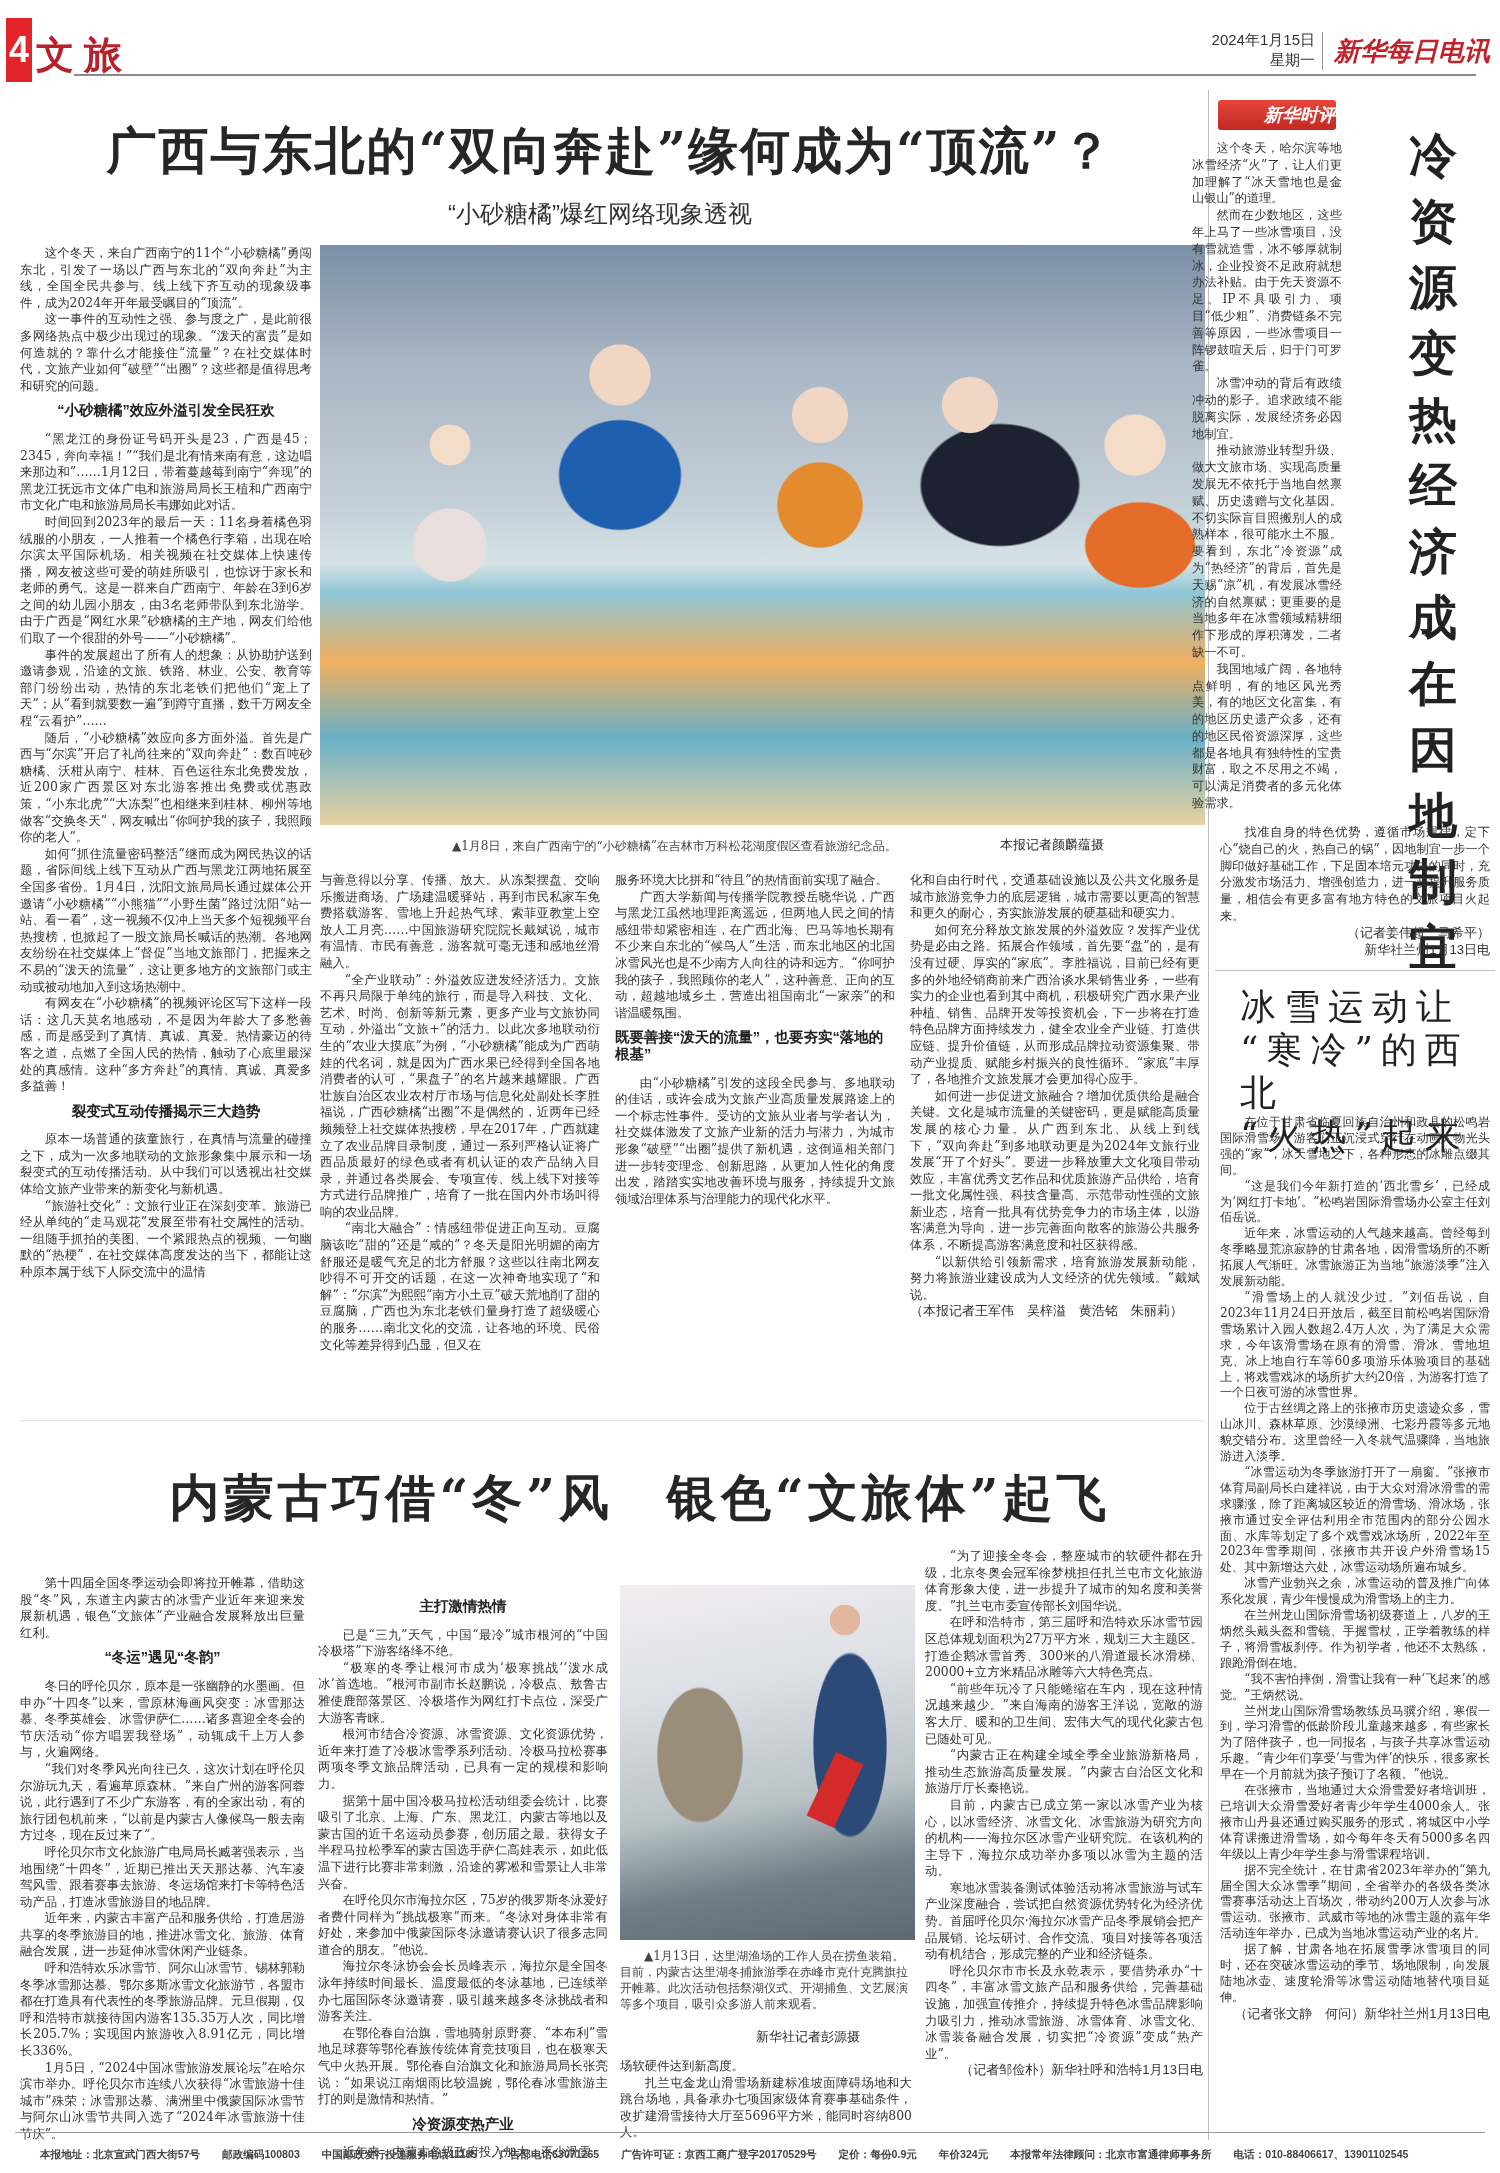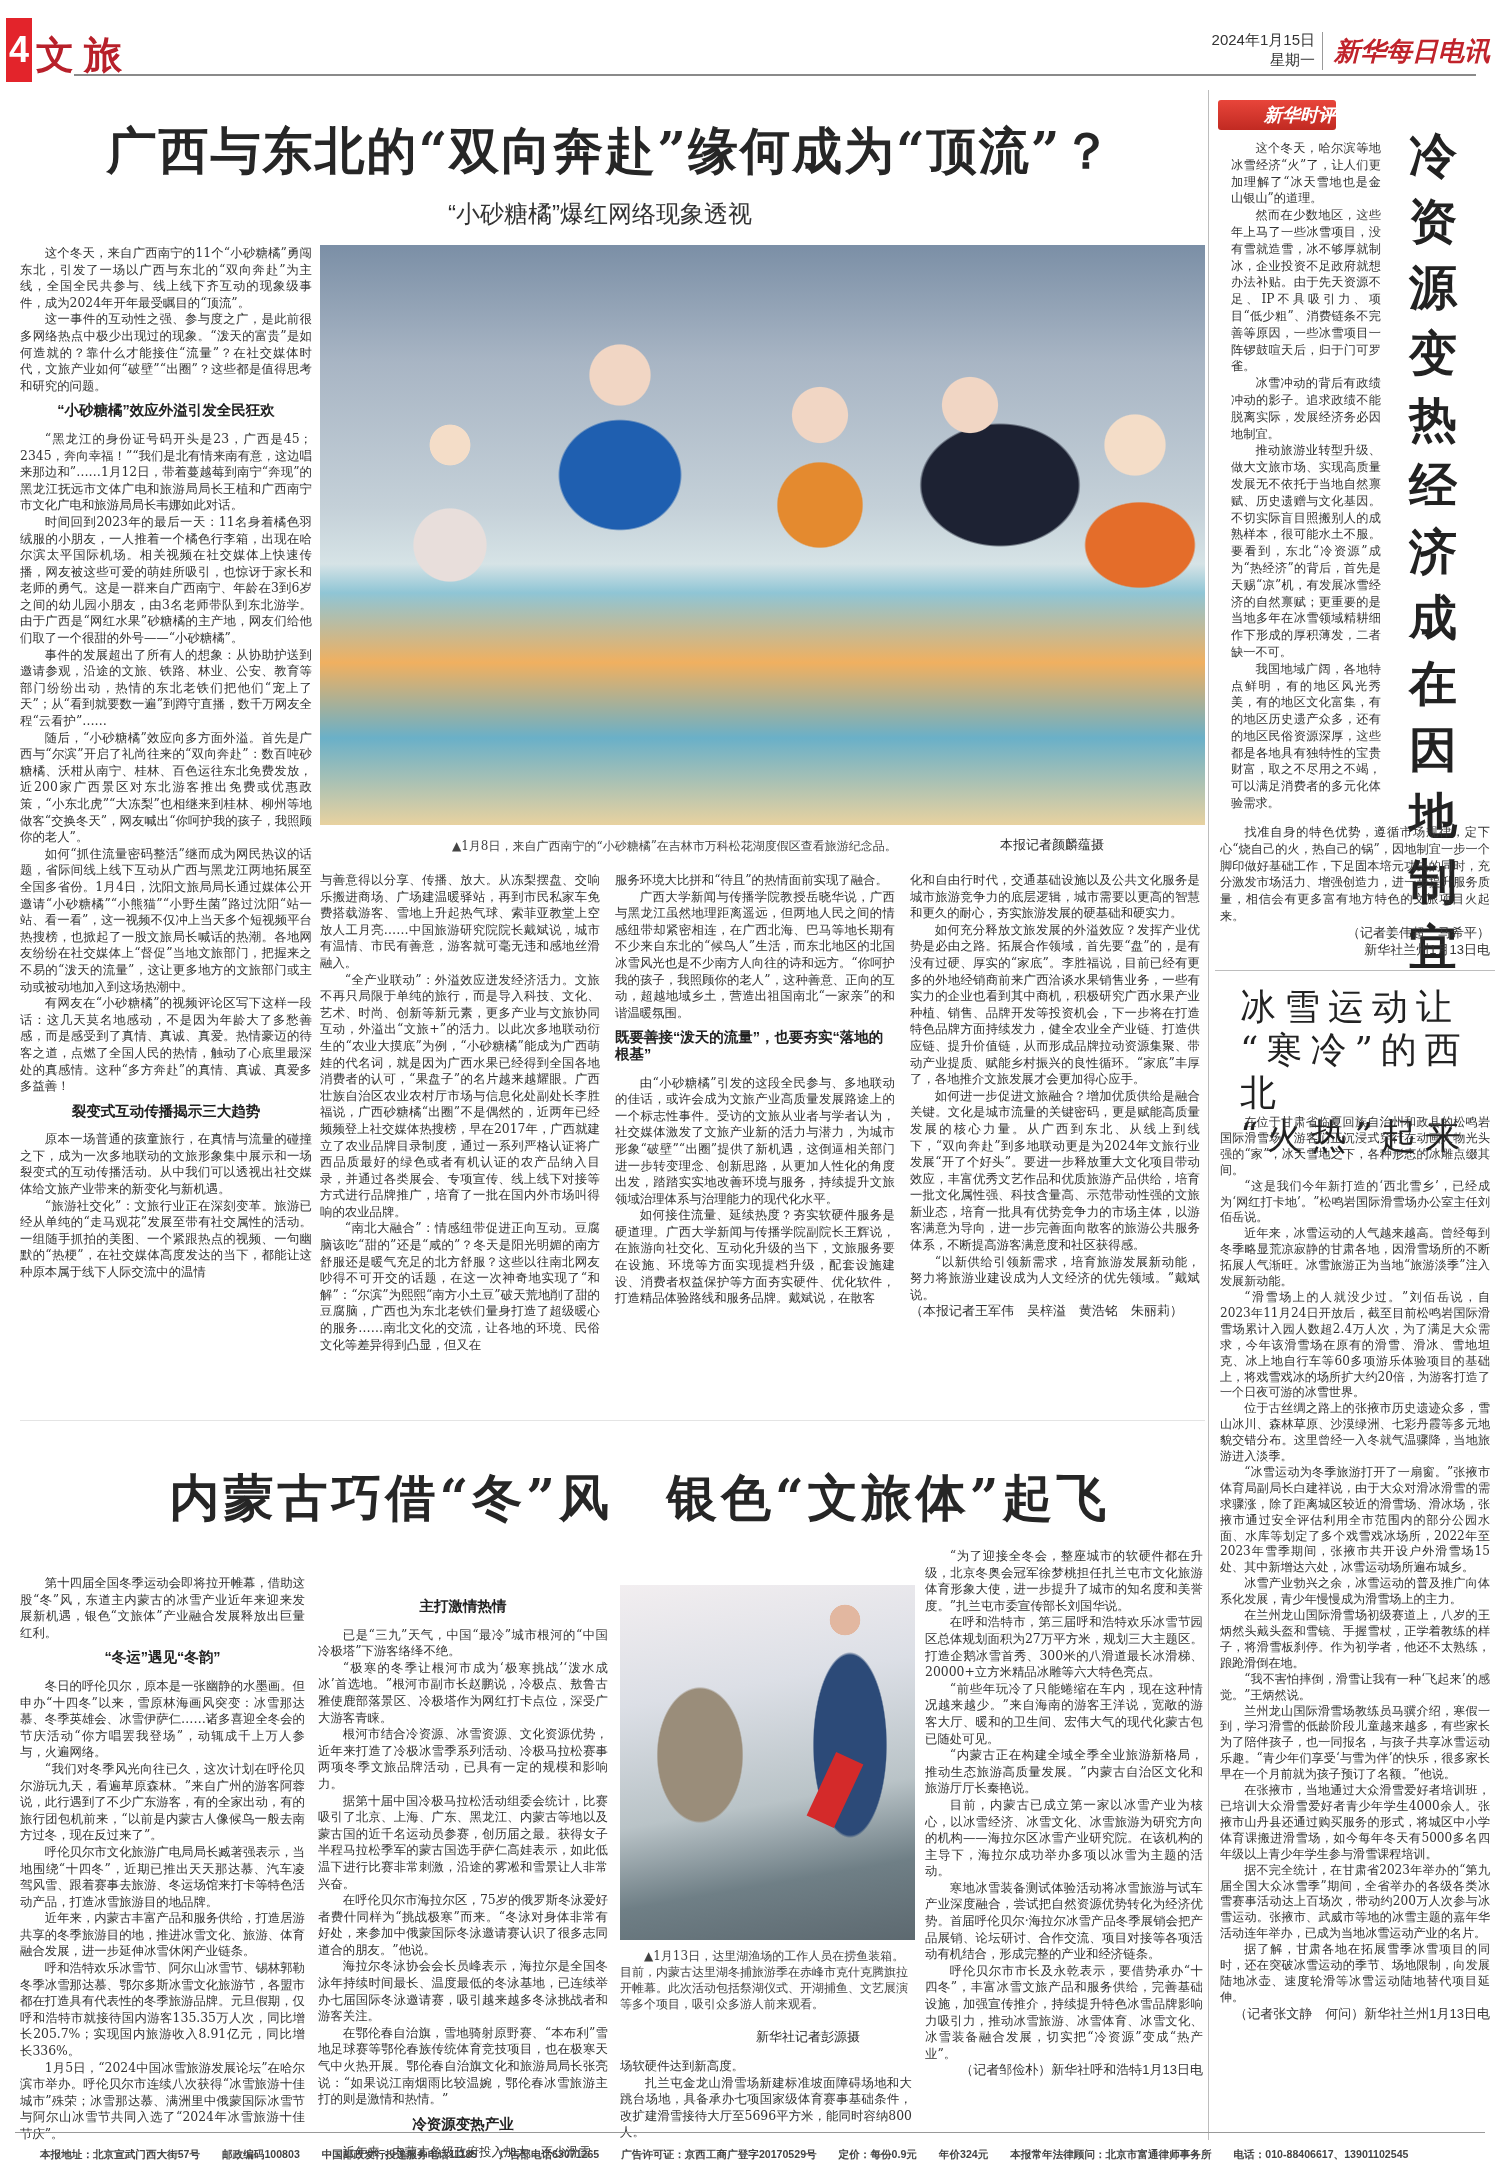--- a/index.html
+++ b/index.html
@@ -93,21 +93,20 @@
 <div class="abs col" style="left:320px;top:872px;width:280px;">
   <p style="text-indent:0">与善意得以分享、传播、放大。从冻梨摆盘、交响乐搬进商场、广场建温暖驿站，再到市民私家车免费搭载游客、雪地上升起热气球、索菲亚教堂上空放人工月亮……中国旅游研究院院长戴斌说，城市有温情、市民有善意，游客就可毫无违和感地丝滑融入。</p>
   <p>“全产业联动”：外溢效应迸发经济活力。文旅不再只局限于单纯的旅行，而是导入科技、文化、艺术、时尚、创新等新元素，更多产业与文旅协同互动，外溢出“文旅+”的活力。以此次多地联动衍生的“农业大摸底”为例，“小砂糖橘”能成为广西萌娃的代名词，就是因为广西水果已经得到全国各地消费者的认可，“果盘子”的名片越来越耀眼。广西壮族自治区农业农村厅市场与信息化处副处长李胜福说，广西砂糖橘“出圈”不是偶然的，近两年已经频频登上社交媒体热搜榜，早在2017年，广西就建立了农业品牌目录制度，通过一系列严格认证将广西品质最好的绿色或者有机认证的农产品纳入目录，并通过各类展会、专项宣传、线上线下对接等方式进行品牌推广，培育了一批在国内外市场叫得响的农业品牌。</p>
   <p>“南北大融合”：情感纽带促进正向互动。豆腐脑该吃“甜的”还是“咸的”？冬天是阳光明媚的南方舒服还是暖气充足的北方舒服？这些以往南北网友吵得不可开交的话题，在这一次神奇地实现了“和解”：“尔滨”为熙熙“南方小土豆”破天荒地削了甜的豆腐脑，广西也为东北老铁们量身打造了超级暖心的服务……南北文化的交流，让各地的环境、民俗文化等差异得到凸显，但又在</p>
 </div>
 <div class="abs col" style="left:615px;top:872px;width:280px;">
   <p style="text-indent:0">服务环境大比拼和“待且”的热情面前实现了融合。</p>
   <p>广西大学新闻与传播学院教授岳晓华说，广西与黑龙江虽然地理距离遥远，但两地人民之间的情感纽带却紧密相连，在广西北海、巴马等地长期有不少来自东北的“候鸟人”生活，而东北地区的北国冰雪风光也是不少南方人向往的诗和远方。“你呵护我的孩子，我照顾你的老人”，这种善意、正向的互动，超越地域乡土，营造出祖国南北“一家亲”的和谐温暖氛围。</p>
   <h3 style="text-align:left">既要善接“泼天的流量”，也要夯实“落地的根基”</h3>
   <p>由“小砂糖橘”引发的这段全民参与、多地联动的佳话，或许会成为文旅产业高质量发展路途上的一个标志性事件。受访的文旅从业者与学者认为，社交媒体激发了文旅产业新的活力与潜力，为城市形象“破壁”“出圈”提供了新机遇，这倒逼相关部门进一步转变理念、创新思路，从更加人性化的角度出发，踏踏实实地改善环境与服务，持续提升文旅领域治理体系与治理能力的现代化水平。</p>
-  <p>如何接住流量、延续热度？夯实软硬件服务是硬道理。广西大学新闻与传播学院副院长王辉说，在旅游向社交化、互动化升级的当下，文旅服务要在设施、环境等方面实现提档升级，配套设施建设、消费者权益保护等方面夯实硬件、优化软件，打造精品体验路线和服务品牌。戴斌说，在散客</p>
 </div>
 <div class="abs col" style="left:910px;top:872px;width:290px;">
   <p style="text-indent:0">化和自由行时代，交通基础设施以及公共文化服务是城市旅游竞争力的底层逻辑，城市需要以更高的智慧和更久的耐心，夯实旅游发展的硬基础和硬实力。</p>
   <p>如何充分释放文旅发展的外溢效应？发挥产业优势是必由之路。拓展合作领域，首先要“盘”的，是有没有过硬、厚实的“家底”。李胜福说，目前已经有更多的外地经销商前来广西洽谈水果销售业务，一些有实力的企业也看到其中商机，积极研究广西水果产业种植、销售、品牌开发等投资机会，下一步将在打造特色品牌方面持续发力，健全农业全产业链、打造供应链、提升价值链，从而形成品牌拉动资源集聚、带动产业提质、赋能乡村振兴的良性循环。“家底”丰厚了，各地推介文旅发展才会更加得心应手。</p>
   <p>如何进一步促进文旅融合？增加优质供给是融合关键。文化是城市流量的关键密码，更是赋能高质量发展的核心力量。从广西到东北、从线上到线下，“双向奔赴”到多地联动更是为2024年文旅行业发展“开了个好头”。要进一步释放重大文化项目带动效应，丰富优秀文艺作品和优质旅游产品供给，培育一批文化属性强、科技含量高、示范带动性强的文旅新业态，培育一批具有优势竞争力的市场主体，以游客满意为导向，进一步完善面向散客的旅游公共服务体系，不断提高游客满意度和社区获得感。</p>
   <p>“以新供给引领新需求，培育旅游发展新动能，努力将旅游业建设成为人文经济的优先领域。”戴斌说。</p>
   <div class="credit" style="text-align:left">（本报记者王军伟　吴梓溢　黄浩铭　朱丽莉）</div>
 </div>
 
 <div class="abs v-rule" style="left:1208px;top:90px;height:2050px;"></div>
@@ -121,21 +120,21 @@
   <div>热</div>
   <div>经</div>
   <div>济</div>
   <div>成</div>
   <div>在</div>
   <div>因</div>
   <div>地</div>
   <div>制</div>
   <div>宜</div>
 </div>
-<div class="abs col" style="left:1231px;top:140px;width:150px;font-size:12.2px;line-height:16.8px;">
+<div class="abs col" style="left:1192px;top:140px;width:150px;font-size:12.2px;line-height:16.8px;">
   <p>这个冬天，哈尔滨等地冰雪经济“火”了，让人们更加理解了“冰天雪地也是金山银山”的道理。</p>
   <p>然而在少数地区，这些年上马了一些冰雪项目，没有雪就造雪，冰不够厚就制冰，企业投资不足政府就想办法补贴。由于先天资源不足、IP不具吸引力、项目“低少粗”、消费链条不完善等原因，一些冰雪项目一阵锣鼓喧天后，归于门可罗雀。</p>
   <p>冰雪冲动的背后有政绩冲动的影子。追求政绩不能脱离实际，发展经济务必因地制宜。</p>
   <p>推动旅游业转型升级、做大文旅市场、实现高质量发展无不依托于当地自然禀赋、历史遗赠与文化基因。不切实际盲目照搬别人的成熟样本，很可能水土不服。要看到，东北“冷资源”成为“热经济”的背后，首先是天赐“凉”机，有发展冰雪经济的自然禀赋；更重要的是当地多年在冰雪领域精耕细作下形成的厚积薄发，二者缺一不可。</p>
   <p>我国地域广阔，各地特点鲜明，有的地区风光秀美，有的地区文化富集，有的地区历史遗产众多，还有的地区民俗资源深厚，这些都是各地具有独特性的宝贵财富，取之不尽用之不竭，可以满足消费者的多元化体验需求。</p>
 </div>
 <div class="abs col" style="left:1220px;top:824px;width:270px;font-size:12.2px;line-height:16.8px;">
   <p>找准自身的特色优势，遵循市场规律，定下心“烧自己的火，热自己的锅”，因地制宜一步一个脚印做好基础工作，下足固本培元功夫的同时，充分激发市场活力、增强创造力，进一步提升服务质量，相信会有更多富有地方特色的文旅项目火起来。</p>
   <div class="credit">（记者姜伟超　马希平）</div>
   <div class="credit">新华社兰州1月13日电</div>

